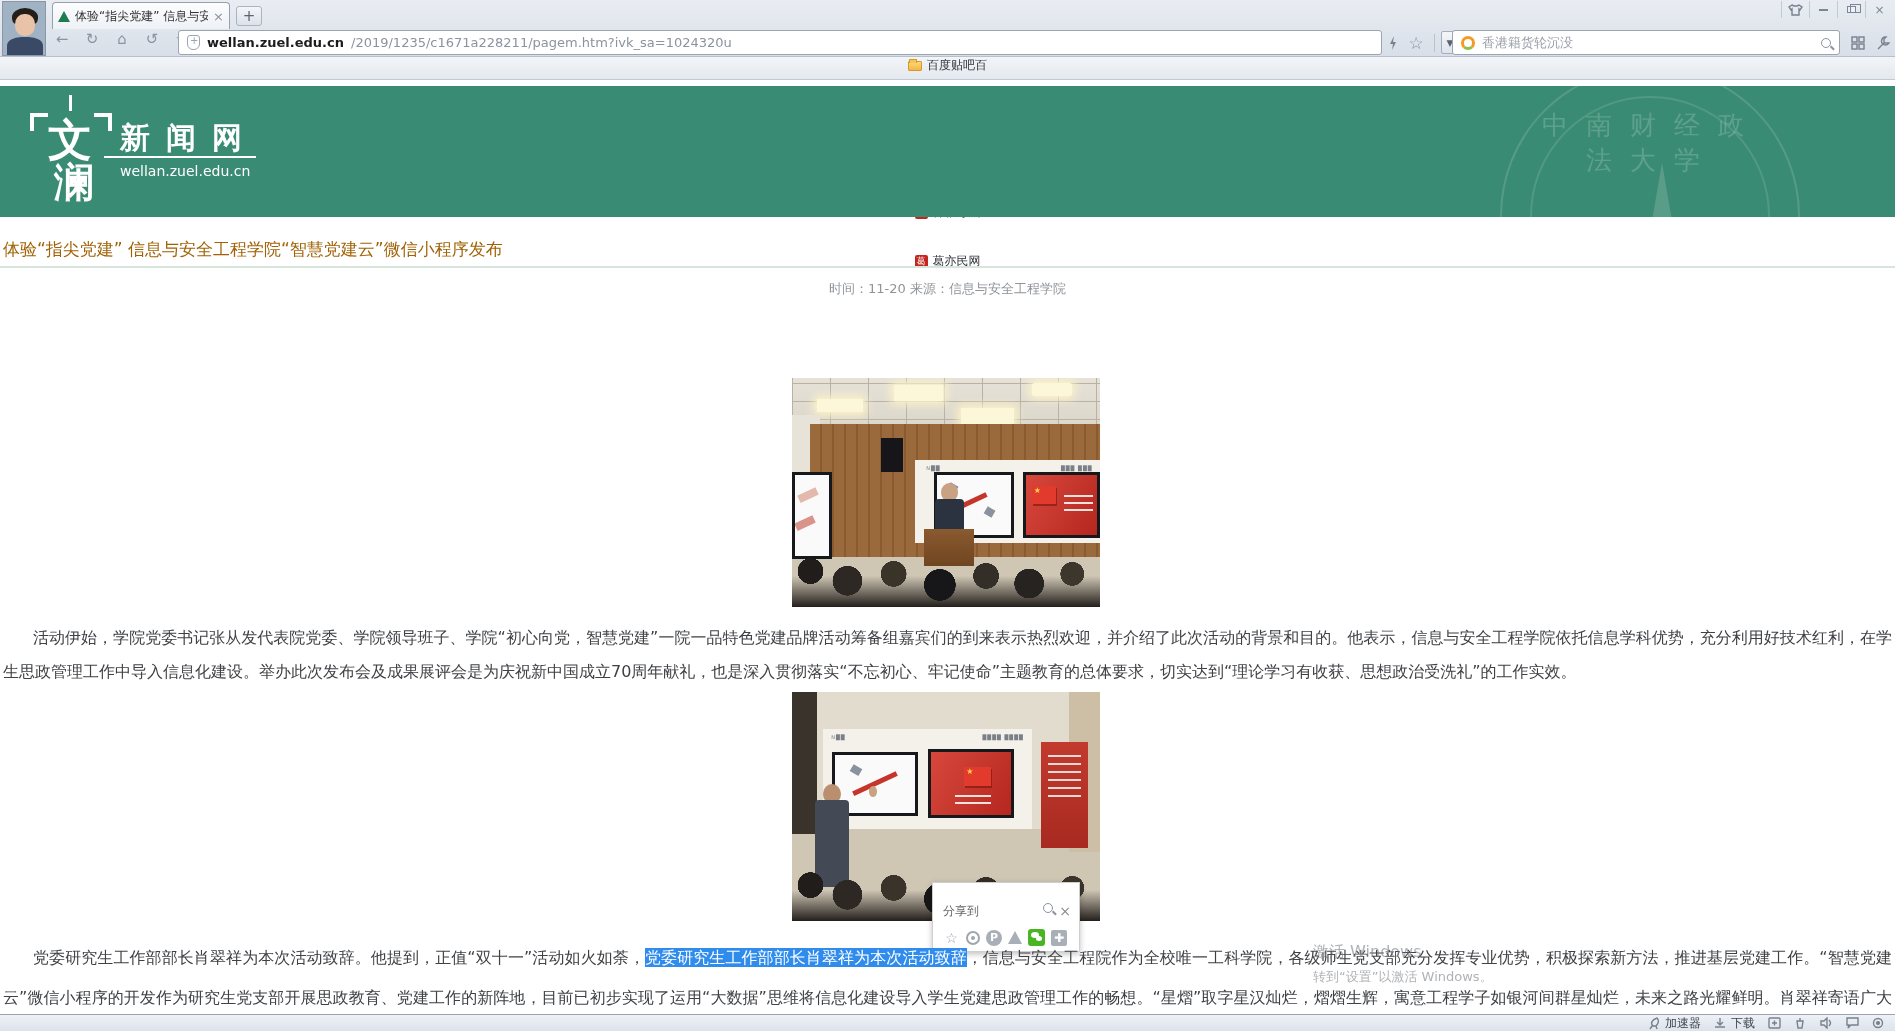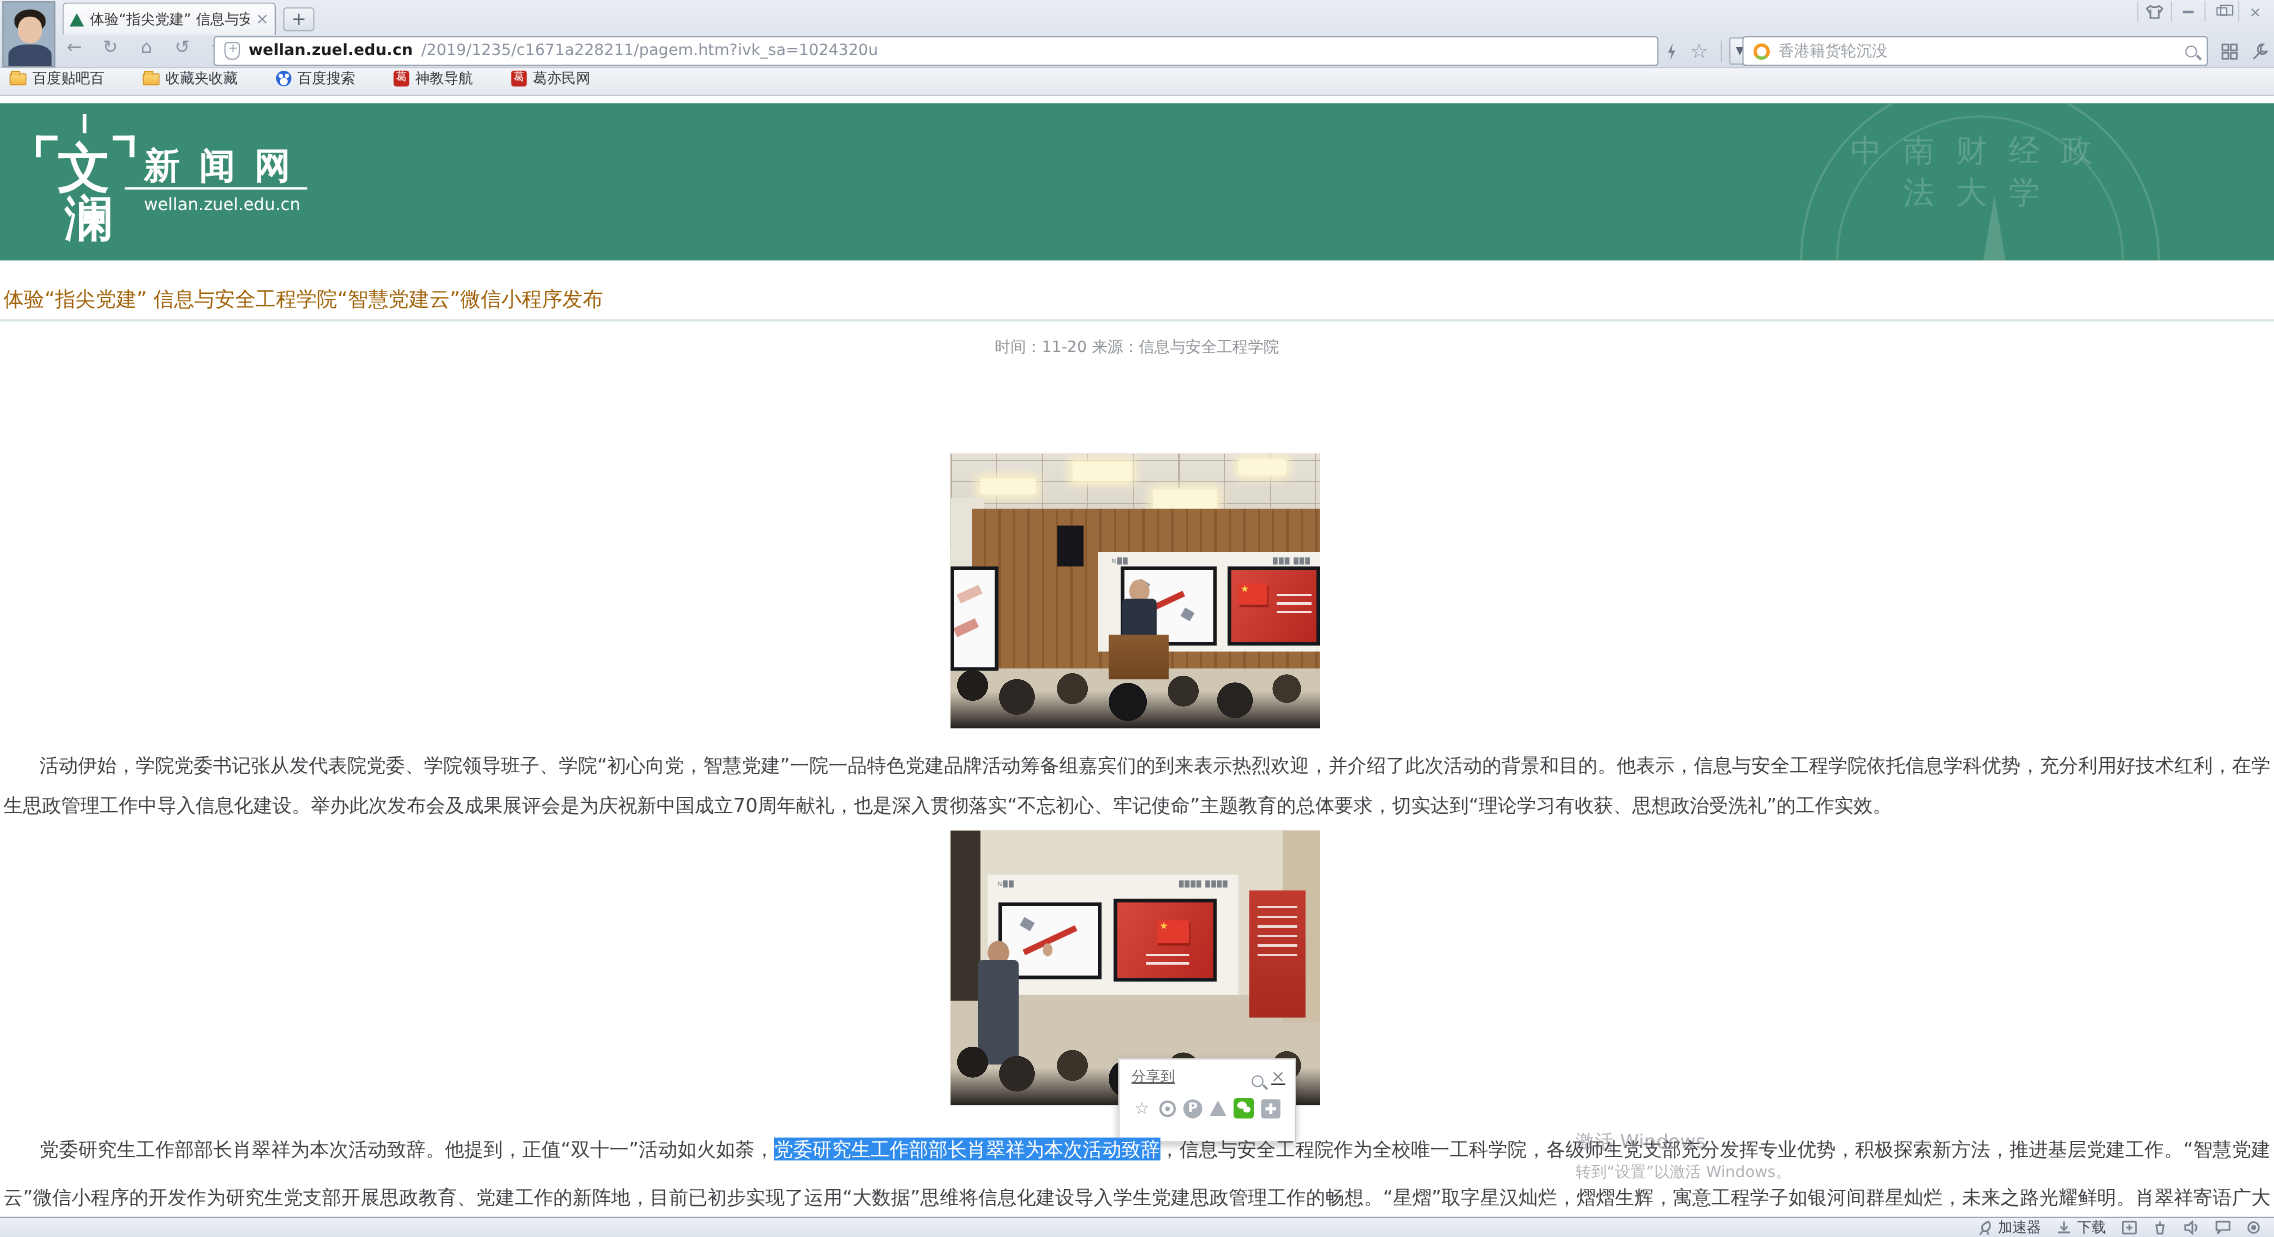--- a/index.html
+++ b/index.html
@@ -45,21 +45,21 @@
 
   .searchbox { position:absolute; top:30px; left:1452px; width:388px; height:25px; background:#fff; border:1px solid #9aa5b2; border-radius:3px;
     display:flex; align-items:center; padding:0 8px; gap:7px; }
   .engine-icon { width:14px; height:14px; border-radius:50%; border:3px solid #f59a23; border-bottom-color:#8bc34a; }
   .search-query { font-size:13px; color:#9aa0a8; flex:1; }
   .mag { width:10px; height:10px; border:1.6px solid #8b93a0; border-radius:50%; position:relative; }
   .mag:after { content:""; position:absolute; left:8px; top:8px; width:5px; height:1.6px; background:#8b93a0; transform:rotate(45deg); }
   .tool-btn { position:absolute; top:31px; width:24px; height:24px; display:flex; align-items:center; justify-content:center; }
 
   .bookmarks { position:absolute; top:57px; left:0; width:1895px; height:23px; background:linear-gradient(#f2f4f8,#e4e9ef);
-    border-bottom:1px solid #c2c9d3; display:flex; align-items:flex-start; gap:32px; padding:0 8px; }
+    border-bottom:1px solid #c2c9d3; display:flex; align-items:center; gap:32px; padding:0 8px;flex-direction:column; }
   .bm { display:flex; align-items:center; gap:5px; font-size:12px; color:#30343a; }
   .folder-ic { width:14px; height:10px; background:linear-gradient(#fcd97a,#f3b643); border:1px solid #d69a2b; border-radius:1px; position:relative; }
   .folder-ic:before { content:""; position:absolute; top:-3px; left:0; width:6px; height:3px; background:#f3c65c; border:1px solid #d69a2b; border-bottom:none; border-radius:1px 1px 0 0; }
   .baidu-ic { width:13px; height:13px; border-radius:50%; background:#2c67d9;
     background-image:radial-gradient(circle at 50% 68%, #fff 0 3px, transparent 3.5px), radial-gradient(circle at 30% 32%, #fff 0 1.6px, transparent 2px), radial-gradient(circle at 70% 32%, #fff 0 1.6px, transparent 2px); }
   .ge-ic { width:13px; height:13px; background:#c3261f; color:#fff; font-size:9px; line-height:13px; text-align:center; border-radius:2px; }
 
   
   .site-header { position:absolute; top:86px; left:0; width:1895px; height:131px; background:#3a8b73; overflow:hidden; }
   .logo-box { position:absolute; top:13px; left:30px; width:82px; height:100px; color:#fff; }
@@ -124,21 +124,21 @@
       linear-gradient(transparent 55%, #241f1c 100%); }
   .rollup { position:absolute; background:linear-gradient(#c23a2e,#a82a20); }
   .rollup .txt { position:absolute; top:12%; left:15%; width:70%; height:40%;
     background:repeating-linear-gradient(0deg,rgba(255,255,255,.8) 0 2px,transparent 2px 8px); }
   .curtain { position:absolute; top:0; right:0; width:10%; height:70%; background:#cdbfa5; }
   .darkdoor { position:absolute; top:0; left:0; width:8%; height:62%; background:#39332b; }
 
   
   .share { position:absolute; top:882px; left:932px; width:148px; height:70px; background:#fff; border:1px solid #cfcfcf;
     box-shadow:0 2px 6px rgba(0,0,0,.25); }
-  .share-head { display:flex; align-items:flex-end; padding:6px 8px 0 10px; gap:6px;text-decoration:underline; }
+  .share-head { display:flex; align-items:flex-start; padding:20px 8px 0 10px; gap:6px; }
   .share-title { font-size:12px; color:#666; flex:1; }
   .share-close { font-size:14px; color:#8a8a8a; }
   .share-icons { display:flex; gap:6px; padding:9px 8px 0 10px; align-items:center; }
   .si { width:17px; height:17px; display:flex; align-items:center; justify-content:center; font-size:14px; color:#9aa0a8; }
   .si-weibo { border:2px solid #a0a6ad; border-radius:50%; width:14px; height:14px; position:relative; }
   .si-weibo:after { content:""; position:absolute; top:3px; left:3px; width:4px; height:4px; background:#a0a6ad; border-radius:50%; }
   .si-p { background:#a9afb6; color:#fff; border-radius:50%; font-size:11px; font-weight:bold; width:16px; height:16px; }
   .si-flame { width:0; height:0; border-left:7px solid transparent; border-right:7px solid transparent; border-bottom:13px solid #a9afb6; }
   .si-wechat { background:#49b522; border-radius:3px; position:relative; width:17px; height:17px; }
   .si-wechat:before { content:""; position:absolute; top:3px; left:3px; width:8px; height:6px; background:#fff; border-radius:50%; }

